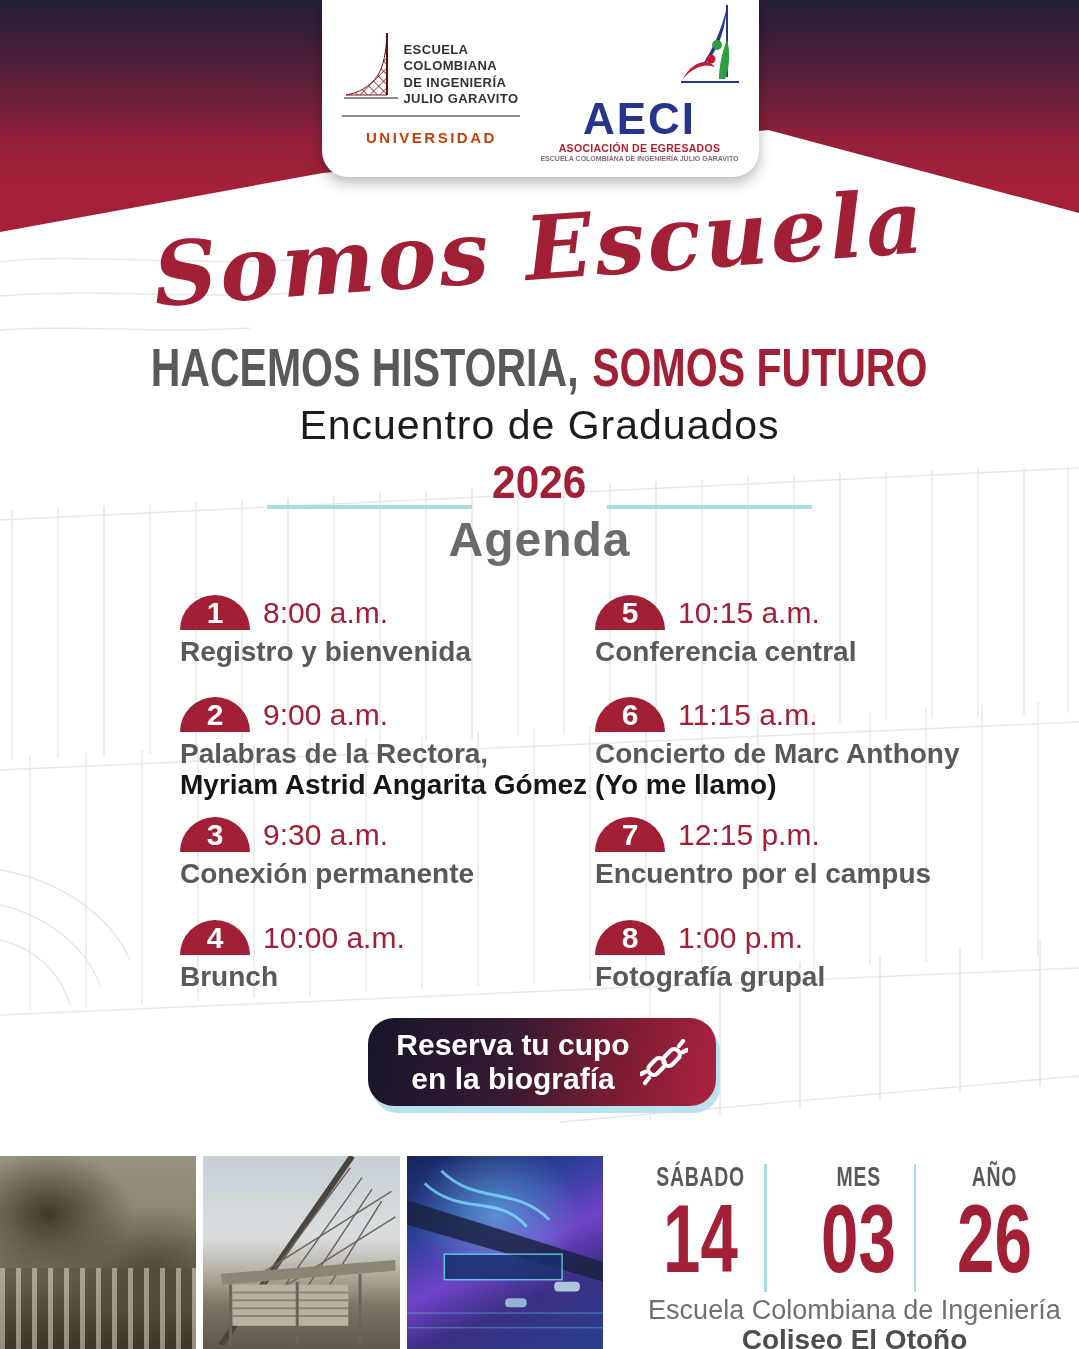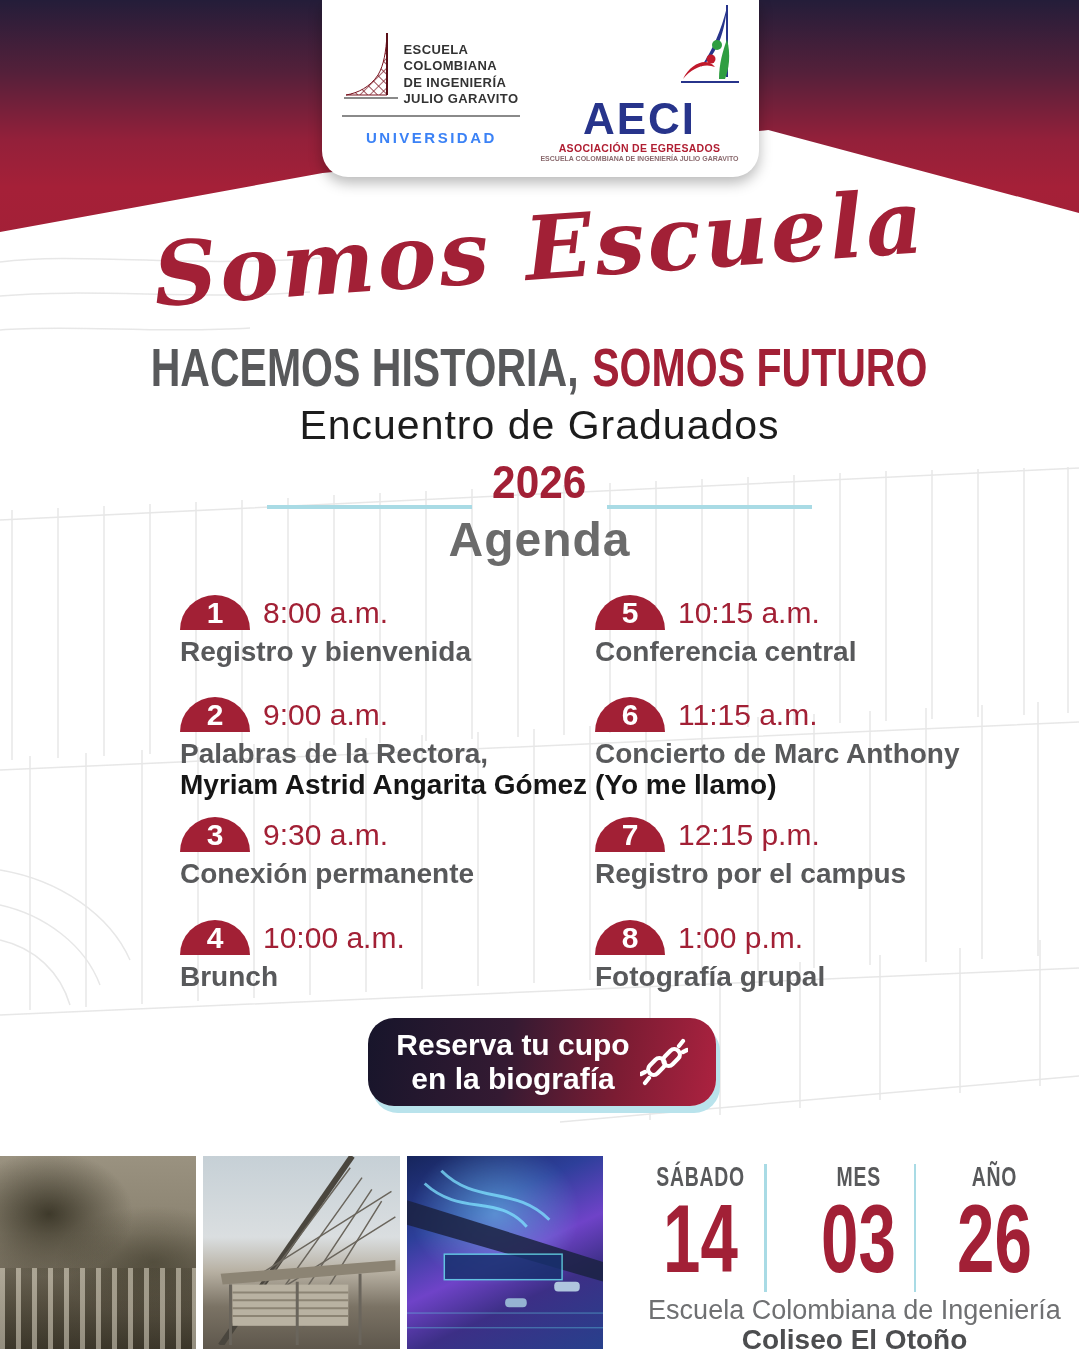--- a/index.html
+++ b/index.html
@@ -13,21 +13,21 @@
     clip-path:polygon(0 0,100% 0,100% 88.7%,71.2% 54.2%,29.9% 72.1%,0 96.7%);
     filter:drop-shadow(0 5px 6px rgba(0,0,0,.35));}
   
   .logo-card{position:absolute;left:322px;top:0;width:437px;height:177px;background:#fff;
     border-radius:0 0 26px 26px;box-shadow:0 6px 14px rgba(0,0,0,.28);z-index:3;
     display:flex;align-items:center;justify-content:center;gap:20px;}
   .eci-logo{display:flex;flex-direction:column;align-items:center;}
   .eci-top{display:flex;align-items:flex-end;gap:5px;}
   .eci-lines{font-size:13px;font-weight:bold;color:#333;letter-spacing:.4px;line-height:1.25;}
   .eci-rule{width:178px;height:2px;background:#8a8a8a;margin:8px 0 12px;}
-  .eci-sub{font-size:15px;font-weight:bold;letter-spacing:2.5px;color:#3b82f6;}
+  .eci-sub{font-size:15px;font-weight:bold;letter-spacing:2.5px;color:#c2410c;}
   .aeci-logo{display:flex;align-items:flex-end;gap:9px;padding-bottom:14px;flex-direction:column;}
   .aeci-text{display:flex;flex-direction:column;align-items:center;}
   .aeci-acronym{font-size:44px;font-weight:800;color:#27348b;letter-spacing:2px;line-height:.95;}
   .aeci-tagline{font-size:10.5px;font-weight:bold;color:#b01e32;letter-spacing:.3px;margin-top:3px;}
   .aeci-subtext{font-size:7px;font-weight:bold;color:#8a6a6e;margin-top:1px;white-space:nowrap;}
   
   .script-title{position:absolute;top:196px;left:0;width:100%;text-align:center;z-index:1;
     font-family:"DejaVu Serif",serif;font-style:italic;font-weight:bold;font-size:88px;
     color:#a22036;transform:rotate(-4deg);letter-spacing:3px;}
   .headline{position:absolute;top:336px;left:0;width:100%;text-align:center;z-index:1;
@@ -224,21 +224,21 @@
     <div class="item-title">Concierto de Marc Anthony</div>
     <div class="item-subtitle">(Yo me llamo)</div>
   </div>
   <div class="agenda-item" style="left:595px;top:817px;">
     <div class="badge-row">
         <div class="badge">
           <span>7</span>
         </div>
       <span class="time">12:15 p.m.</span>
       </div>
-    <div class="item-title">Registro por el campus</div>
+    <div class="item-title">Encuentro por el campus</div>
     <div class="item-subtitle"></div>
   </div>
   <div class="agenda-item" style="left:595px;top:920px;">
     <div class="badge-row">
         <div class="badge">
           <span>8</span>
         </div>
       <span class="time">1:00 p.m.</span>
       </div>
     <div class="item-title">Fotografía grupal</div>

